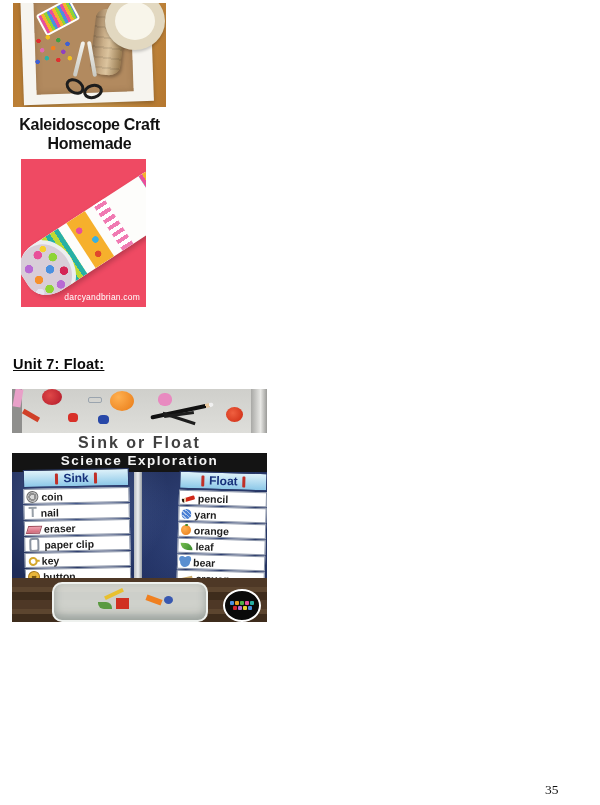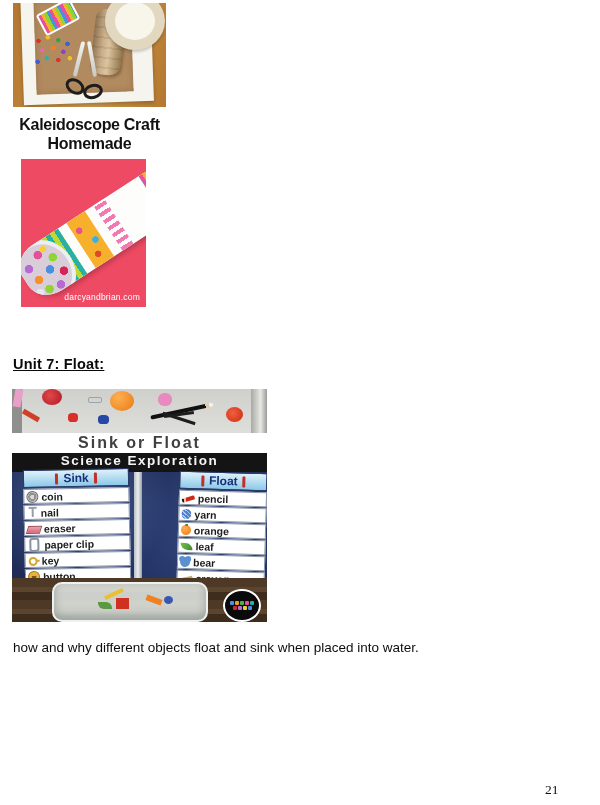--- a/index.html
+++ b/index.html
@@ -319,18 +319,17 @@
           <span class="sq q6"></span>
             <span class="sq q7"></span>
             <span class="sq q8"></span>
             <span class="sq q1"></span>
         </div>
       </div>
     </div>
   </div>
 
   <div class="para">
-    <div>how and why different objects float and sink when placed into water.</div>
   </div>
 
-  <div class="pageno">21</div>
+  <div class="pageno">35</div>
 
 </div>
 
 </body></html>

